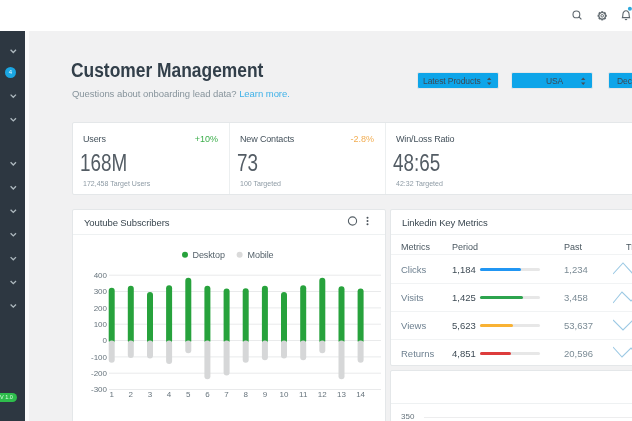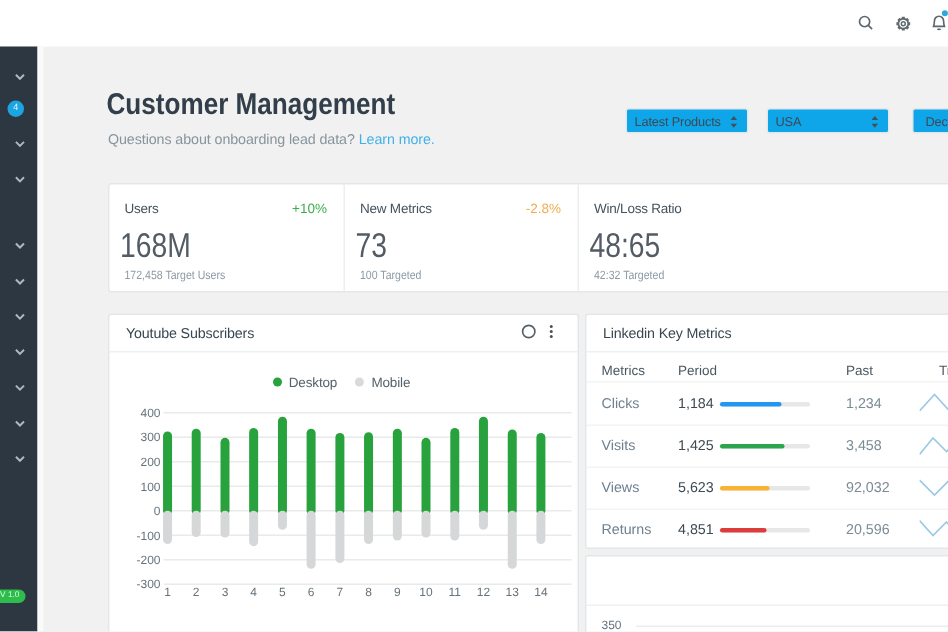--- a/index.html
+++ b/index.html
@@ -96,34 +96,34 @@
 </svg>
 <div class="abs badge4">4</div>
 <div class="abs vpill">V 1.0</div>
 
 <h1>Customer Management</h1>
 <div class="abs subtitle">Questions about onboarding lead data? <a>Learn more.</a></div>
 
 <div class="abs dd" style="left:417px;">Latest Products<span class="arr"><svg width="5" height="11">
         <path d="M0,4 l2.2,-2.6 l2.2,2.6 Z M0,6.5 l2.2,2.6 l2.2,-2.6 Z" fill="#454f58"></path>
       </svg></span></div>
-<div class="abs dd" style="left:511px;">USA<span class="arr"><svg width="5" height="11">
+<div class="abs dd" style="left:511px;text-align:center;">USA<span class="arr"><svg width="5" height="11">
         <path d="M0,4 l2.2,-2.6 l2.2,2.6 Z M0,6.5 l2.2,2.6 l2.2,-2.6 Z" fill="#454f58"></path>
       </svg></span></div>
 <div class="abs dd" style="left:608px;padding-left:8px;">December</div>
 
 <div class="abs card stats">
   <div class="stat">
       <span class="lb">Users</span>
       <span class="pct green">+10%</span>
       <div class="num">168M</div>
       <div class="sub">172,458 Target Users</div>
     </div>
   <div class="stat">
-      <span class="lb">New Metrics</span>
+      <span class="lb">New Contacts</span>
       <span class="pct orange">-2.8%</span>
       <div class="num">73</div>
       <div class="sub">100 Targeted</div>
     </div>
   <div class="stat">
       <span class="lb">Win/Loss Ratio</span>
       <div class="num">48:65</div>
       <div class="sub">42:32 Targeted</div>
     </div>
 </div>
@@ -249,21 +249,21 @@
         <path d="M0,14 L9,3 L18,12 L27,3 L36,13 L45,4" fill="none" stroke="#9cc9e4" stroke-width="1.1"></path>
       </svg>
   </div>
   <div class="lkrowline" style="top:100.5px;"></div>
   <div class="lkrow" style="top:101px;">
     <span class="m">Views</span>
       <span class="p">5,623</span>
     <span class="track">
         <span class="fill" style="width:33px;background:#f9b234;"></span>
       </span>
-    <span class="past">92,032</span>
+    <span class="past">53,637</span>
     <svg style="position:absolute;left:222px;top:6px;width:60px;height:16px">
         <path d="M0,3 L10,13 L20,3 L30,13 L40,3" fill="none" stroke="#9cc9e4" stroke-width="1.1"></path>
       </svg>
   </div>
   <div class="lkrowline" style="top:128.5px;"></div>
   <div class="lkrow" style="top:129px;">
     <span class="m">Returns</span>
       <span class="p">4,851</span>
     <span class="track">
         <span class="fill" style="width:31px;background:#dd3c3c;"></span>

